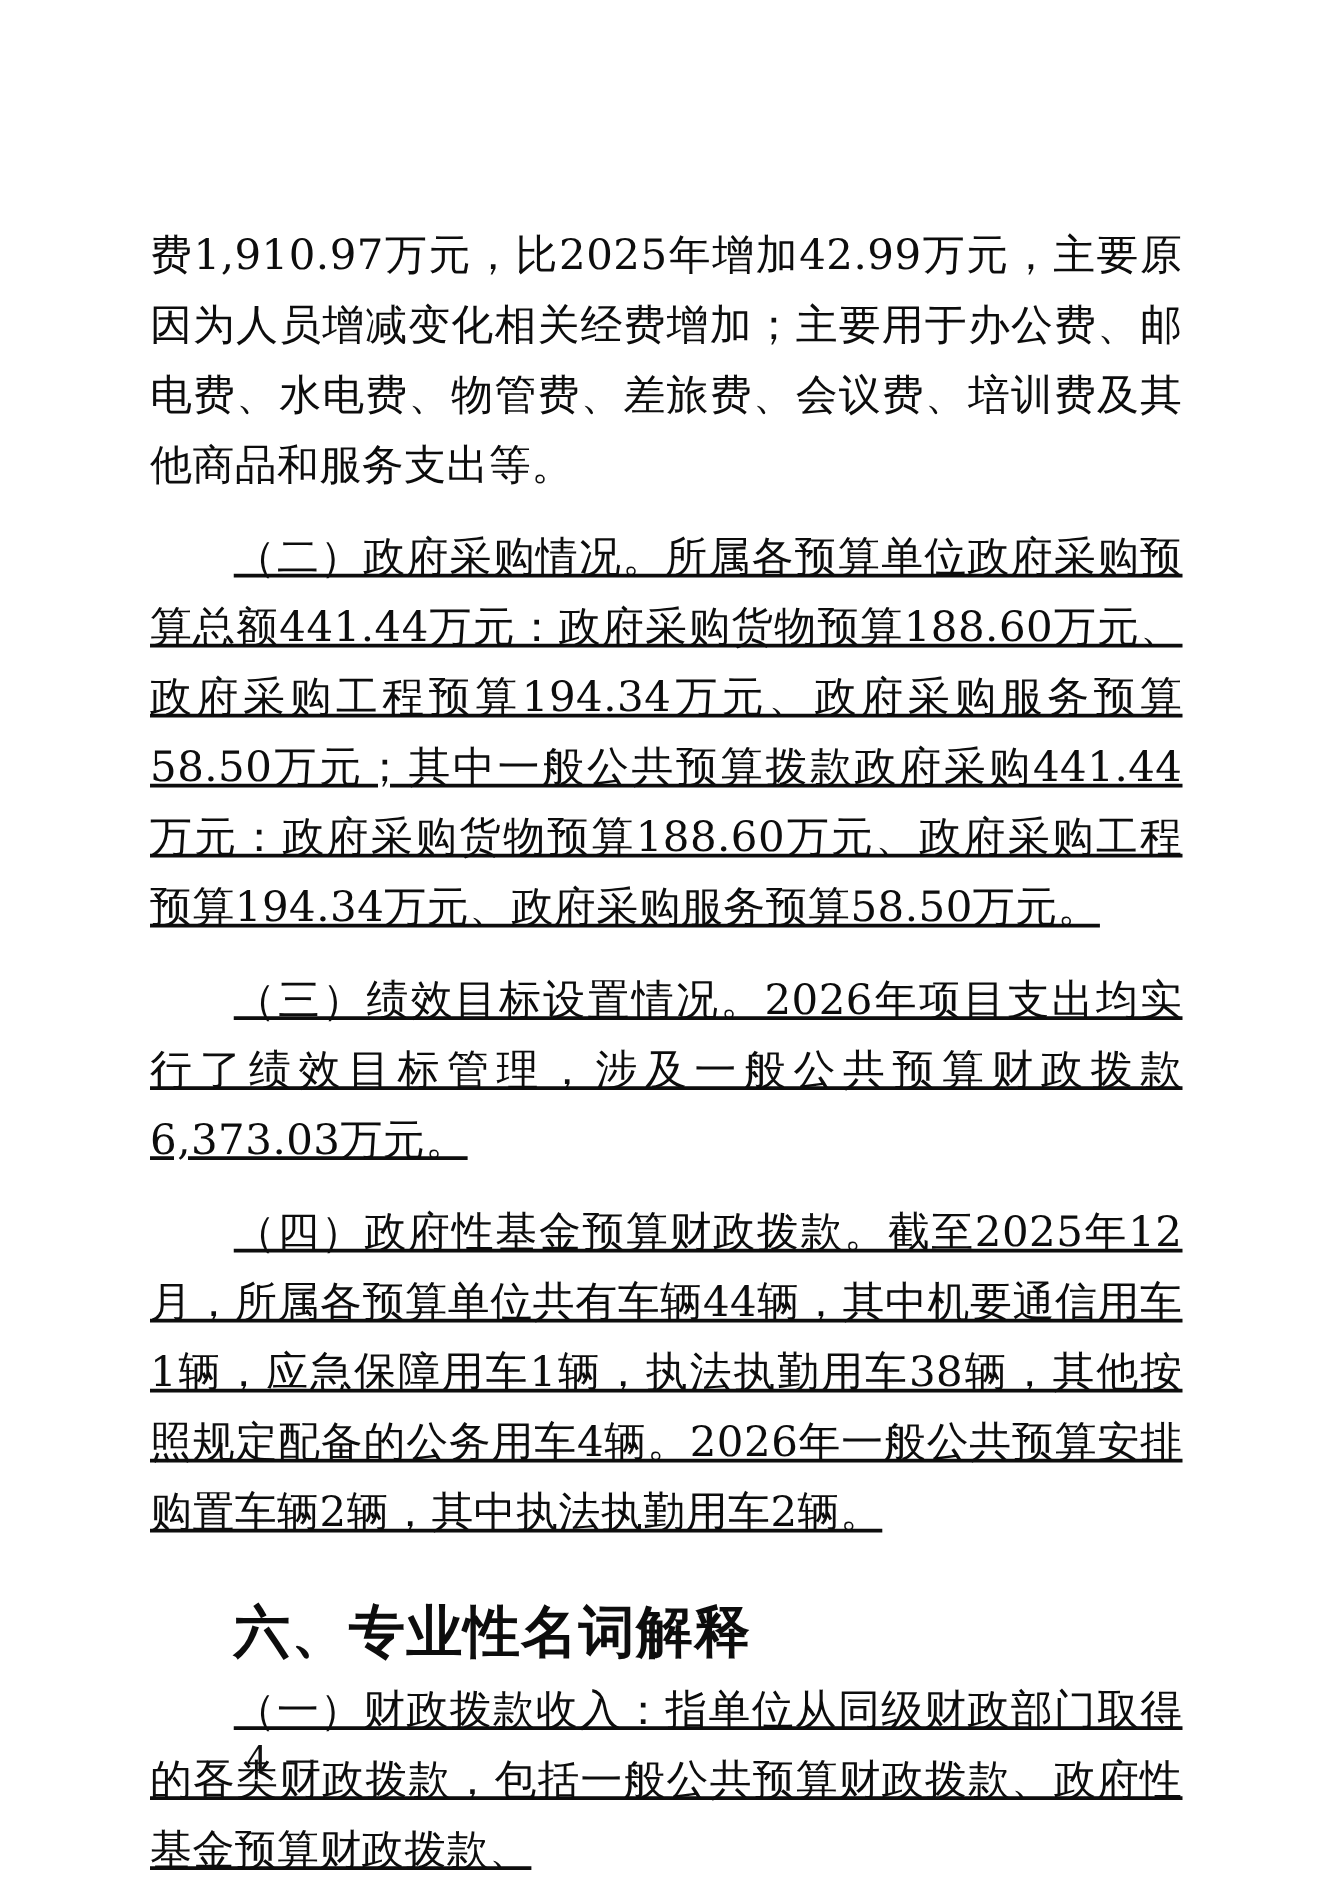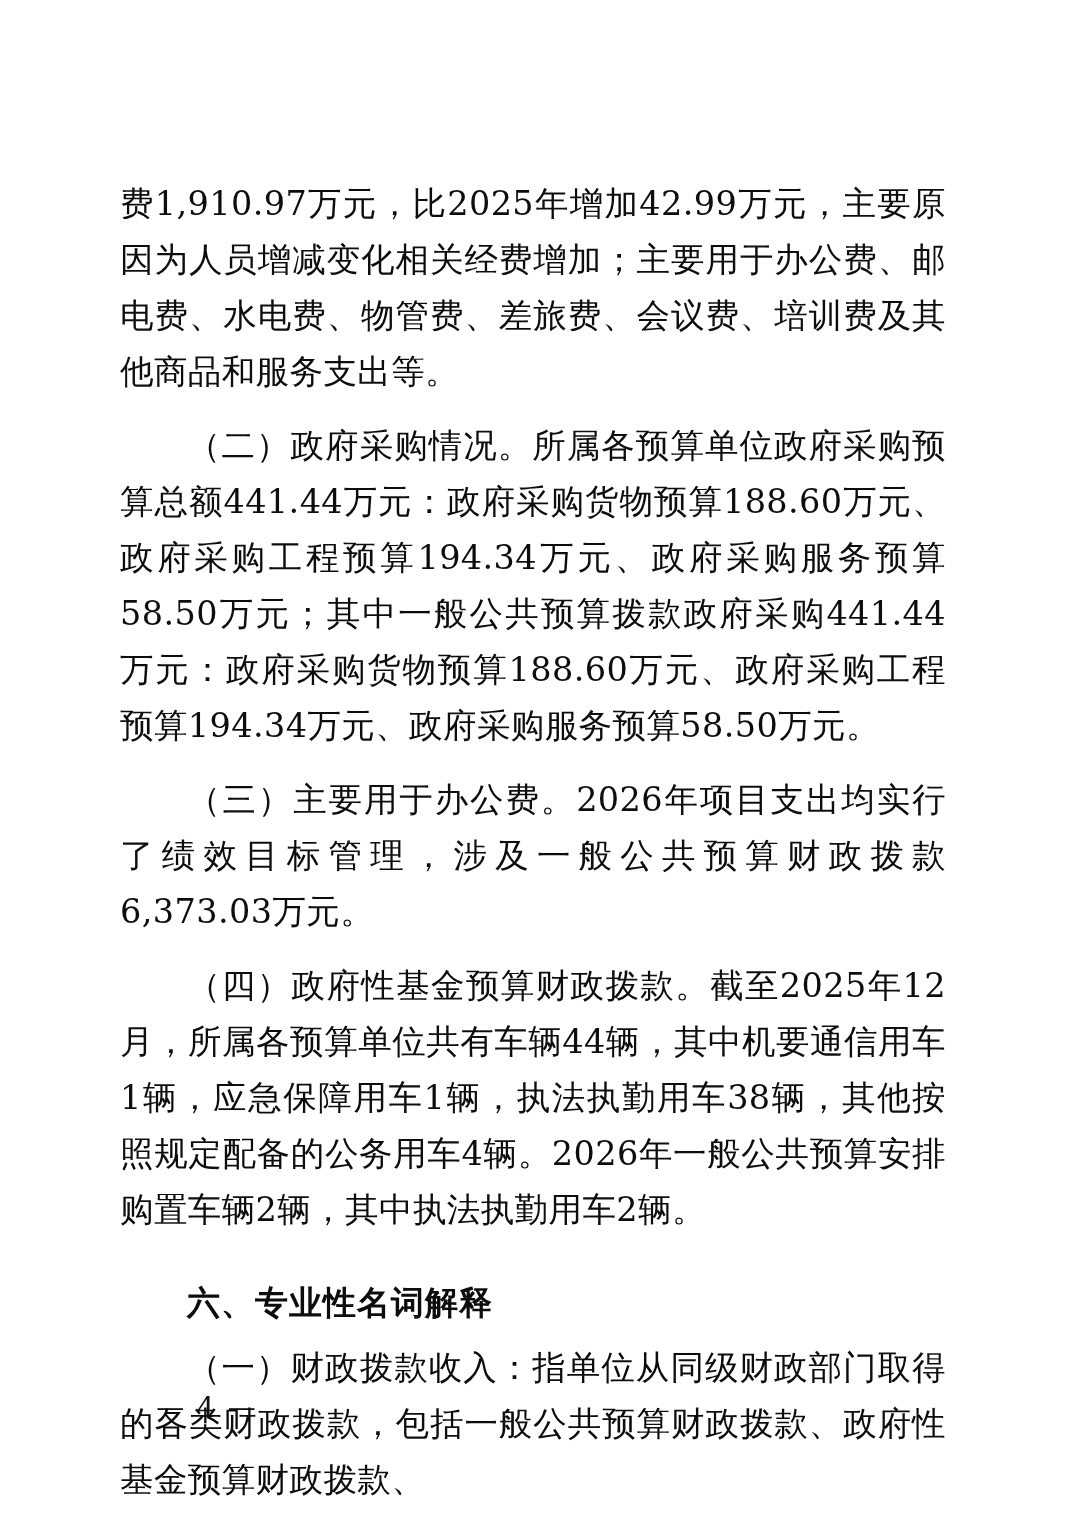--- a/index.html
+++ b/index.html
@@ -32,25 +32,26 @@
     text-justify: inter-character;
   }
   p {
     margin: 0;
   }
   .para {
     text-indent: 0;
   }
   .indent2 {
     text-indent: 67px;
+    text-decoration: underline;
   }
   .heading {
-    font-family: Liberation Mono, monospace;
+    font-family: Liberation Serif, serif;
     font-weight: bold;
-    font-size: 33px;
+    font-size: 45px;
     line-height: 56px;
     letter-spacing: 1px;
     text-indent: 67px;
     margin-top: 22px;
     margin-bottom: 6px;
   }
   .gap {
     height: 18px;
   }
   .footer {
@@ -75,21 +76,21 @@
   <div class="body-text">
 
     <p class="para">费1,910.97万元，比2025年增加42.99万元，主要原因为人员增减变化相关经费增加；主要用于办公费、邮电费、水电费、物管费、差旅费、会议费、培训费及其他商品和服务支出等。</p>
 
     <div class="gap"></div>
 
     <p class="para indent2">（二）政府采购情况。所属各预算单位政府采购预算总额441.44万元：政府采购货物预算188.60万元、政府采购工程预算194.34万元、政府采购服务预算58.50万元；其中一般公共预算拨款政府采购441.44万元：政府采购货物预算188.60万元、政府采购工程预算194.34万元、政府采购服务预算58.50万元。</p>
 
     <div class="gap"></div>
 
-    <p class="para indent2">（三）主要用于办公费。2026年项目支出均实行了绩效目标管理，涉及一般公共预算财政拨款6,373.03万元。</p>
+    <p class="para indent2">（三）绩效目标设置情况。2026年项目支出均实行了绩效目标管理，涉及一般公共预算财政拨款6,373.03万元。</p>
 
     <div class="gap"></div>
 
     <p class="para indent2">（四）政府性基金预算财政拨款。截至2025年12月，所属各预算单位共有车辆44辆，其中机要通信用车1辆，应急保障用车1辆，执法执勤用车38辆，其他按照规定配备的公务用车4辆。2026年一般公共预算安排购置车辆2辆，其中执法执勤用车2辆。</p>
 
     <div class="gap"></div>
 
 
     <h2 class="heading">六、专业性名词解释</h2>
 

